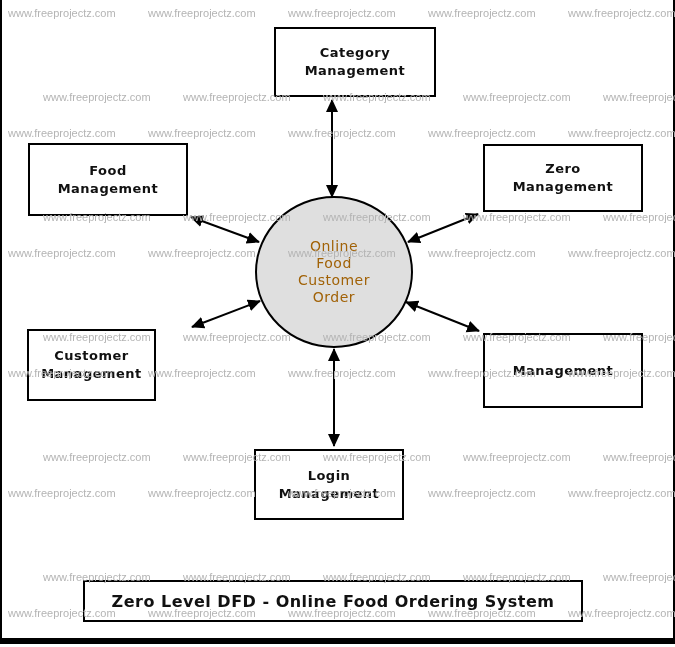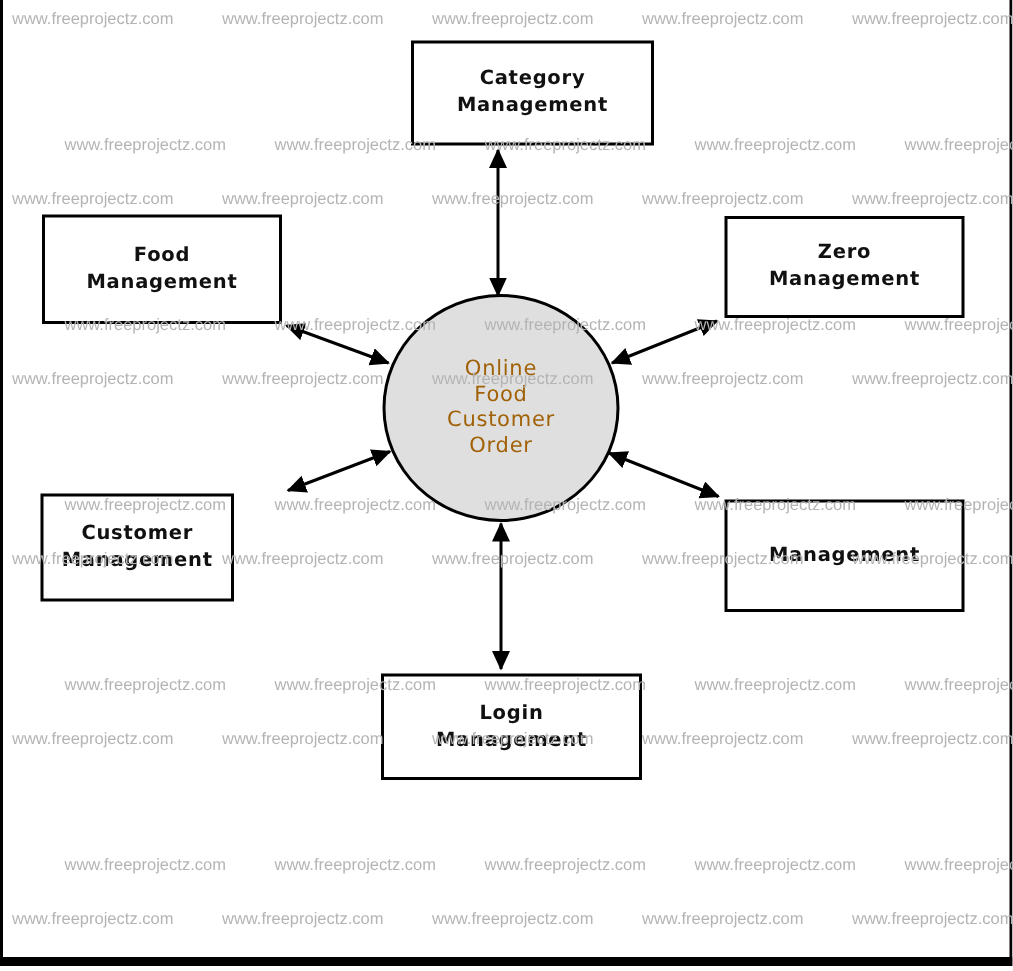--- a/index.html
+++ b/index.html
@@ -13,21 +13,21 @@
     border:2px solid #000;display:flex;flex-direction:column;
     align-items:center;justify-content:center;text-align:center;
     font-weight:bold;font-size:13px;line-height:18px;color:#111;
     letter-spacing:0.5px;z-index:3;
   }
   #n-category{left:250px;top:27px;width:162px;height:70px;margin-left:24px;}
   #n-food{left:28px;top:143px;width:160px;height:73px;}
   #n-order{left:483px;top:144px;width:160px;height:68px;}
   #n-customer{left:27px;top:329px;width:129px;height:72px;}
   #n-sysuser{left:483px;top:333px;width:160px;height:75px;}
-  #n-login{left:254px;top:449px;width:174px;height:71px;}
+  #n-login{left:254px;top:449px;width:150px;height:71px;}
   
   #process{
     position:absolute;left:255px;top:196px;width:158px;height:152px;
     box-sizing:border-box;border:2px solid #000;border-radius:50%;
     background:#dfdfdf;display:flex;flex-direction:column;
     align-items:center;justify-content:center;text-align:center;
     font-weight:normal;font-size:14px;line-height:17px;color:#a16207;
     letter-spacing:0.5px;z-index:2;
   }
   
@@ -96,20 +96,23 @@
     <span>Management</span>
   </div>
   <div class="node" id="n-sysuser">
     <span>Management</span>
   </div>
   <div class="node" id="n-login">
     <span>Login</span>
     <span>Management</span>
   </div>
 
+  <div id="title-box">
+    <span>Zero Level DFD - Online Food Ordering System</span>
+  </div>
 
   <div class="frame" id="frame-left"></div>
   <div class="frame" id="frame-right"></div>
   <div class="frame" id="frame-bottom"></div>
 
   <div id="wm-layer">
       <span class="wm" style="left: 8px; top: 7px; color: rgb(180, 180, 180);">www.freeprojectz.com</span>
       <span class="wm" style="left: 148px; top: 7px; color: rgb(180, 180, 180);">www.freeprojectz.com</span>
       <span class="wm" style="left: 288px; top: 7px; color: rgb(180, 180, 180);">www.freeprojectz.com</span>
       <span class="wm" style="left: 428px; top: 7px; color: rgb(180, 180, 180);">www.freeprojectz.com</span>

